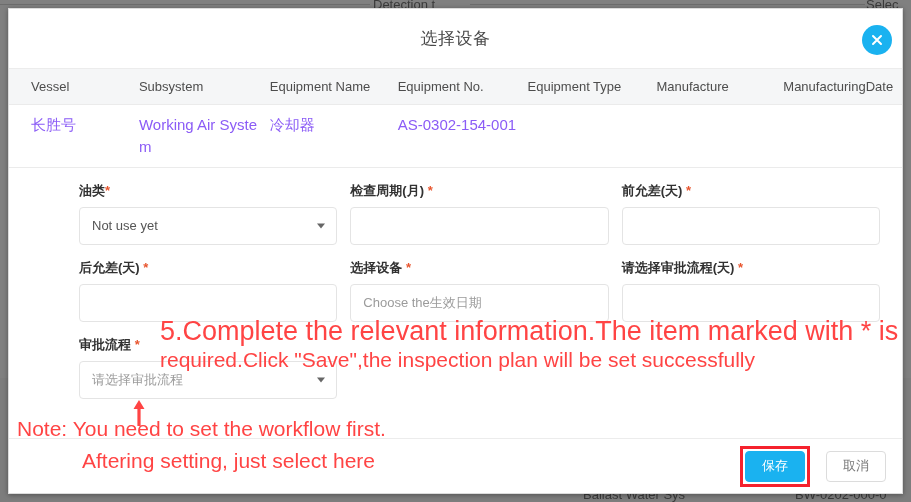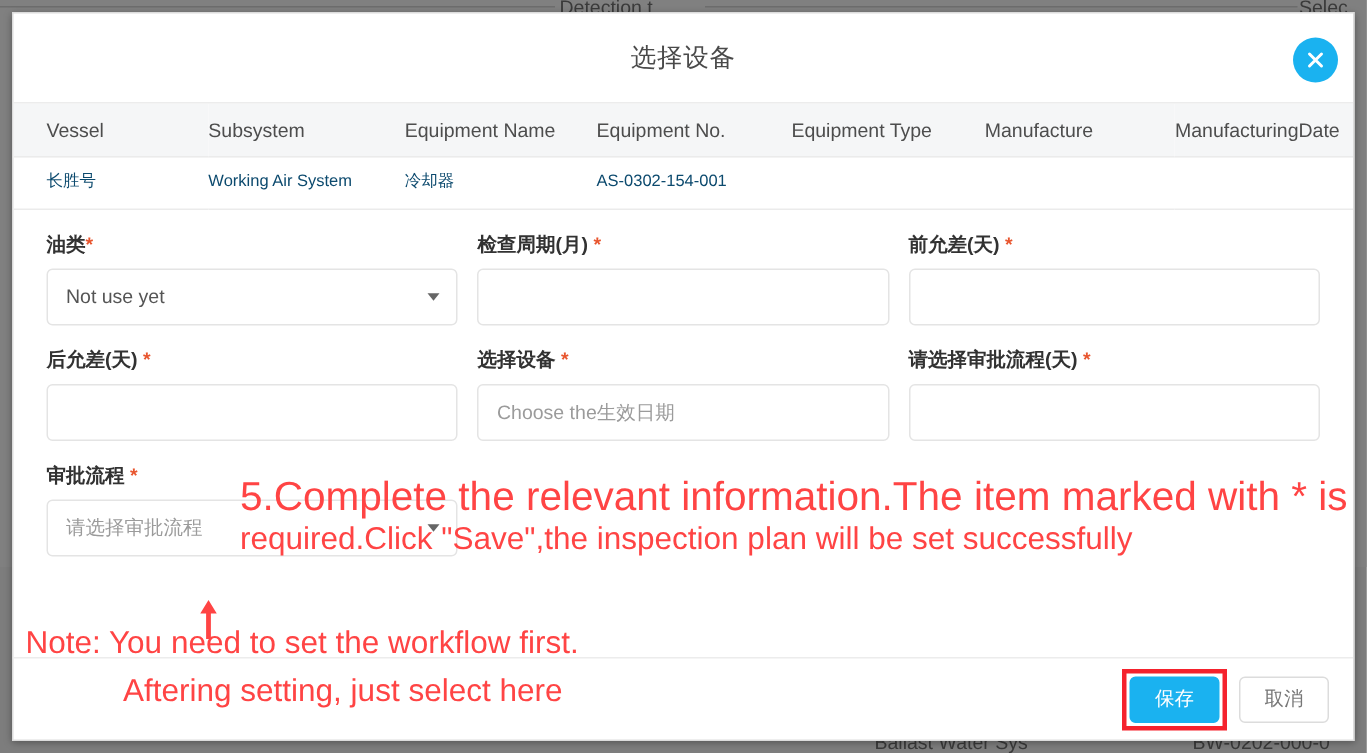--- a/index.html
+++ b/index.html
@@ -76,38 +76,38 @@
     font-size: 13px;
     color: #4d4d4d;
     text-align: left;
     padding: 10px 4px 10px 0;
     height: 34px;
     border-bottom: 1px solid #ebebeb;
     overflow: visible;
     white-space: nowrap;
   }
   .tbl tbody td {
-    font-size: 11px;
-    color: #0c4a6e;
+    font-size: 15px;
+    color: #8b5cf6;
     padding: 9px 8px 9px 0;
     vertical-align: top;
     border-bottom: 1px solid #ebebeb;
     word-break: break-all;
     line-height: 1.45;
   }
   .c-vessel   { width: 127px; padding-left: 22px !important; }
   .c-subsys   { width: 128px; }
   .c-eqname   { width: 125px; }
   .c-eqno     { width: 127px; }
   .c-eqtype   { width: 126px; }
   .c-manu     { width: 124px; }
   .c-mdate    { width: 116px; }
 
   
-  .form-area { position: relative; padding: 0 0 0 0; }
+  .form-area { position: relative; padding: 0 0 0 0; margin-left: 48px; }
   .form-row { display: flex; padding: 0 22px; margin-top: 14px; gap: 13px; }
   .form-col { width: 276px; }
   .fld-label {
     font-size: 13px;
     font-weight: bold;
     color: #323232;
     margin-bottom: 7px;
     display: block;
   }
   .req { color: #e8552e; font-weight: bold; }
@@ -139,21 +139,21 @@
   
   .modal-footer {
     position: absolute;
     left: 0; right: 0; bottom: 0;
     height: 55px;
     border-top: 1px solid #ececec;
     display: flex;
     align-items: center;
     justify-content: flex-end;
     padding-right: 16px;
-    gap: 8px;
+    gap: 16px;
     padding-left: 16px;
   }
   .btn {
     font-size: 13px;
     border-radius: 4px;
     padding: 0 16px;
     height: 31px;
     cursor: pointer;
     font-family: "Liberation Sans", sans-serif;
   }

